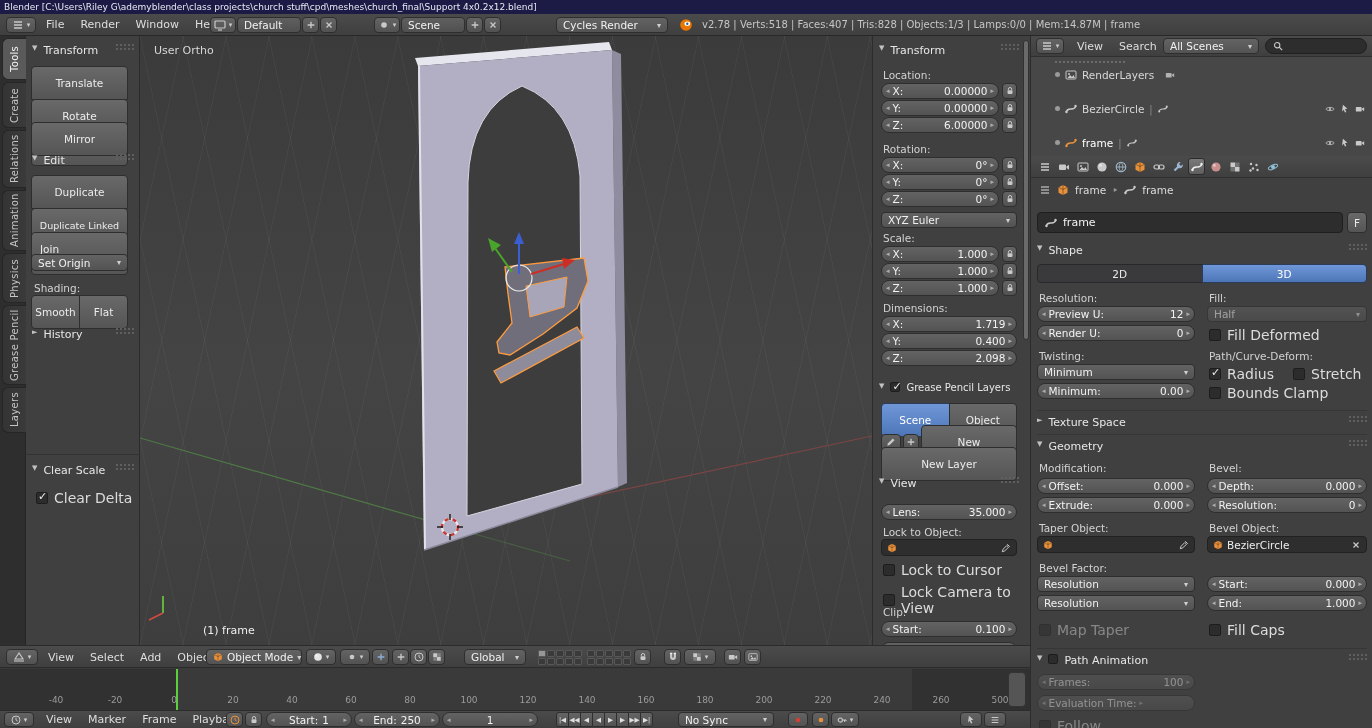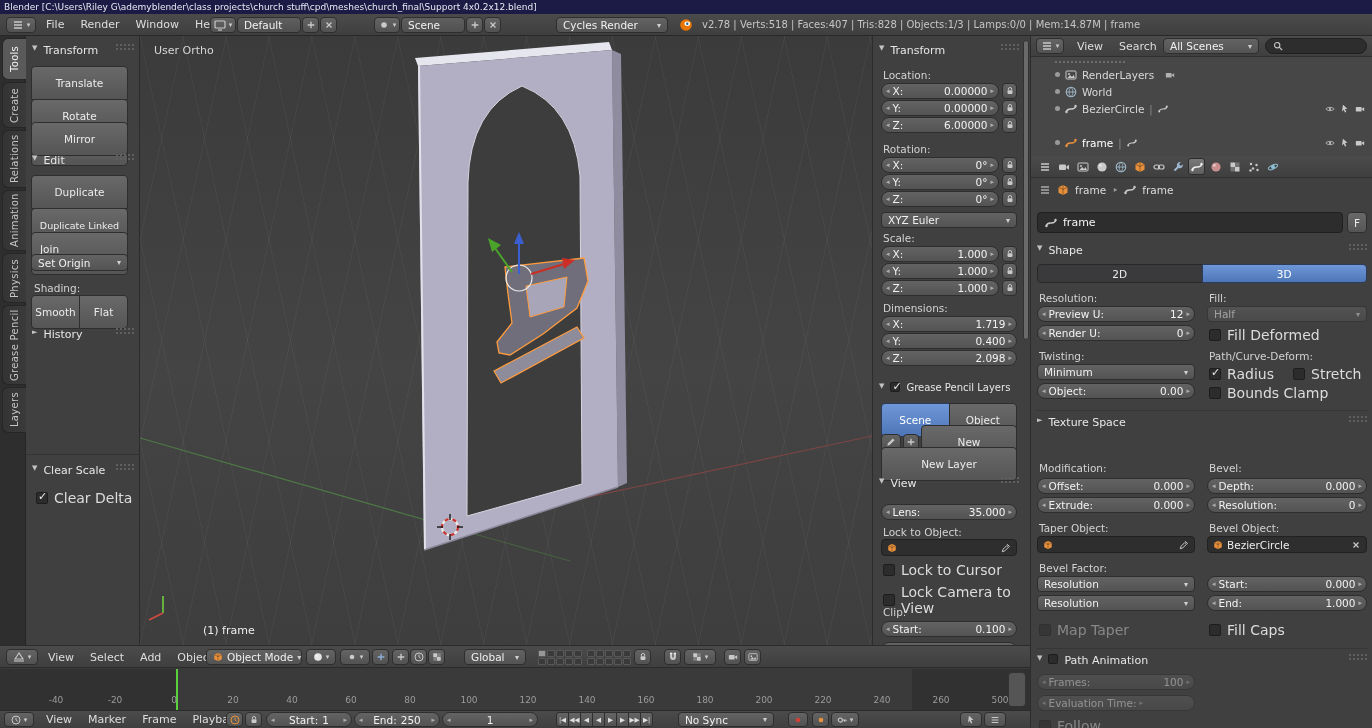--- a/index.html
+++ b/index.html
@@ -593,27 +593,20 @@
   <div class="orow" style="top:30px;padding-left:24px">
     <span class="odot"></span>
     <svg class="ic">
         <use href="#i-photo"></use>
       </svg>
     <span>RenderLayers</span>
     <svg class="ic sm" style="margin-left:6px;color:#b2b2b2">
         <use href="#i-camera"></use>
       </svg>
   </div>
-  <div class="orow" style="top:47px;padding-left:24px">
-    <span class="odot"></span>
-    <svg class="ic" style="color:#9fb8c8">
-        <use href="#i-world"></use>
-      </svg>
-    <span>World</span>
-  </div>
   <div class="orow" style="top:64px;padding-left:24px">
     <span class="odot"></span>
     <svg class="ic">
         <use href="#i-curve"></use>
       </svg>
     <span>BezierCircle</span>
     <span class="pipe"></span>
     <svg class="ic sm">
         <use href="#i-curve"></use>
       </svg>
@@ -783,29 +776,33 @@
     </div>
   <div class="cbrow abs" style="left:178px;top:210px">
     <span class="cb on"></span>
     <span>Radius</span>
   </div>
   <div class="cbrow abs" style="left:262px;top:210px">
     <span class="cb"></span>
     <span>Stretch</span>
   </div>
   <div class="nf abs" style="left:6px;top:227px;width:158px">
-      <span class="nl">Object:</span>
+      <span class="nl">Minimum:</span>
       <span class="nv">0.00</span>
     </div>
   <div class="cbrow abs" style="left:178px;top:229px">
     <span class="cb"></span>
     <span>Bounds Clamp</span>
   </div>
   <div class="phdr closed abs" style="left:6px;top:254px;width:330px;border-top:1px solid #363636;padding-top:5px">
       <span>Texture Space</span>
+      <span class="grip"></span>
+    </div>
+  <div class="phdr abs" style="left:6px;top:278px;width:330px;border-top:1px solid #363636;padding-top:5px">
+      <span>Geometry</span>
       <span class="grip"></span>
     </div>
   <div class="label abs" style="left:8px;top:306px">Modification:</div>
   <div class="label abs" style="left:178px;top:306px">Bevel:</div>
   <div class="nf abs" style="left:6px;top:322px;width:158px">
       <span class="nl">Offset:</span>
       <span class="nv">0.000</span>
     </div>
   <div class="nf abs" style="left:176px;top:322px;width:160px">
       <span class="nl">Depth:</span>

